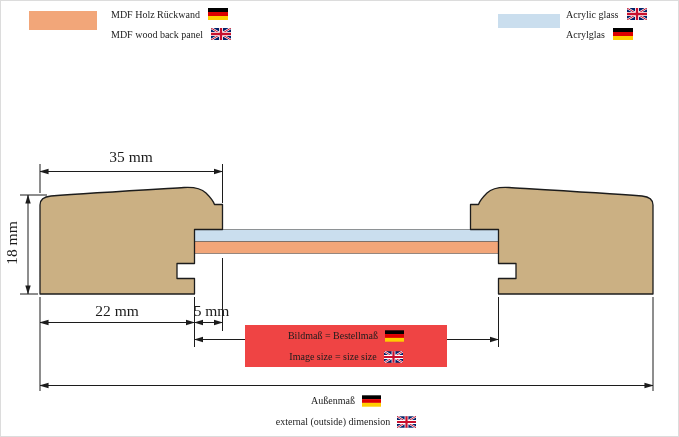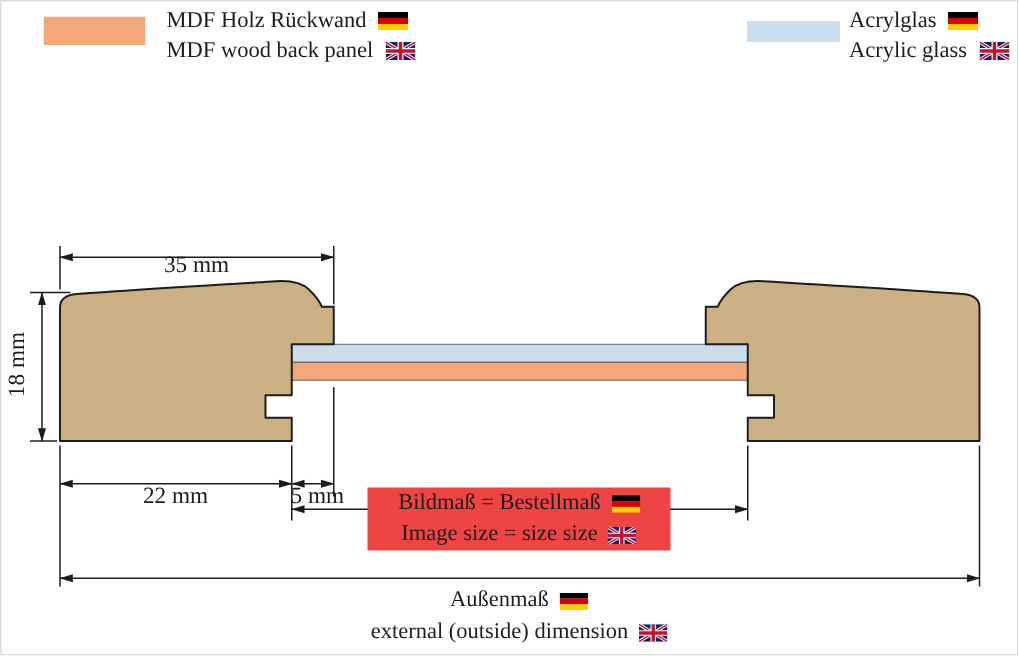--- a/index.html
+++ b/index.html
@@ -14,30 +14,29 @@
     height: 437px;
     background: #ffffff;
     border: 1px solid #dcdcdc;
     overflow: hidden;
   }
   .abs { position: absolute; }
   svg.diagram { position: absolute; left: 0; top: 0; }
 
   
   .legend-rows { position: absolute; display: flex; flex-direction: column; }
-  .lrow { display: flex; align-items: center; gap: 8px; height: 20px; font-size: 15px; white-space: nowrap; }
+  .lrow { display: flex; align-items: center; gap: 8px; height: 20px; font-size: 10px; white-space: nowrap; }
   .flag { flex: 0 0 auto; display: block; }
 
   
   .dim-label {
     position: absolute;
     font-size: 15.5px;
     text-align: center;
     white-space: nowrap;
-    margin-top: 20px;
   }
   .dim-vertical {
     position: absolute;
     left: -19px; top: 233px;
     width: 60px; height: 18px;
     font-size: 15.5px;
     text-align: center;
     transform: rotate(-90deg);
     white-space: nowrap;
   }
@@ -91,29 +90,29 @@
         </svg>
     </div>
   </div>
 
   <svg class="abs" style="left:497px; top:13px" width="62" height="14">
     <rect width="62" height="14" fill="#cadeee"></rect>
   </svg>
 
   <div class="legend-rows" style="left:565px; top:3px">
     <div class="lrow">
+      <span>Acrylic glass</span>
+      <svg class="flag" width="20" height="12">
+          <use href="#flag-uk"></use>
+        </svg>
+    </div>
+    <div class="lrow">
       <span>Acrylglas</span>
       <svg class="flag" width="20" height="12">
           <use href="#flag-de"></use>
-        </svg>
-    </div>
-    <div class="lrow">
-      <span>Acrylic glass</span>
-      <svg class="flag" width="20" height="12">
-          <use href="#flag-uk"></use>
         </svg>
     </div>
   </div>
 
   <svg class="diagram" width="679" height="437" viewBox="0 0 679 437">
     <defs>
       <marker id="arr" viewBox="0 0 10 8" refX="9.5" refY="4" markerWidth="9" markerHeight="8" orient="auto-start-reverse" markerUnits="userSpaceOnUse">
         <path d="M10 4 L0 1 L0 7 Z" fill="#1c1c1c"></path>
       </marker>
     </defs>

